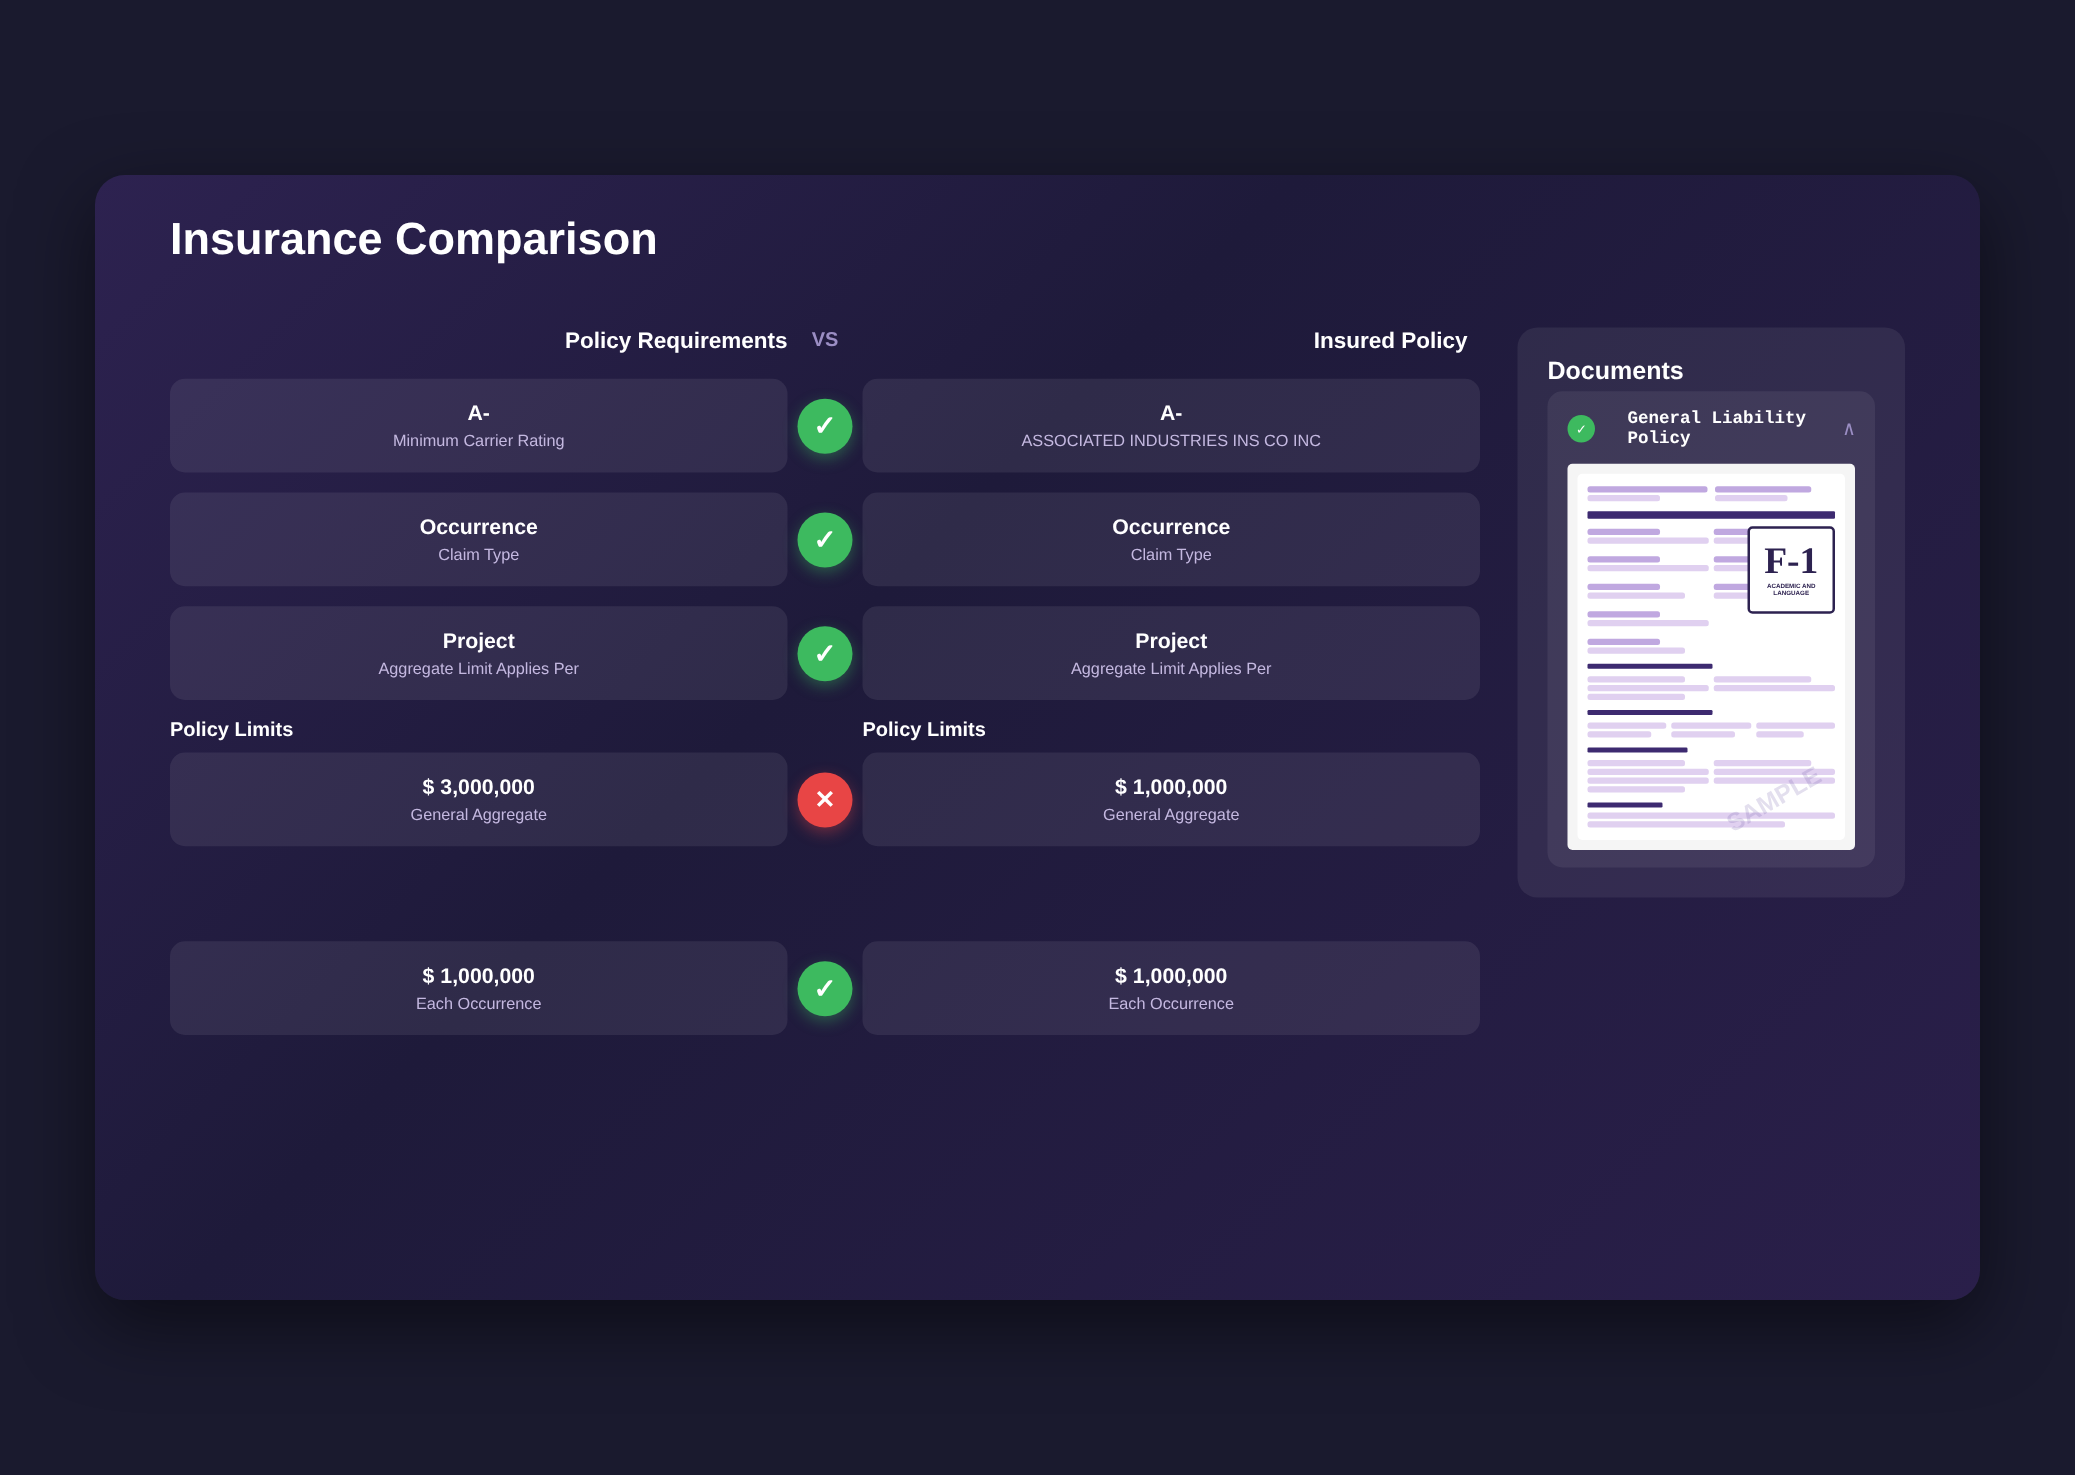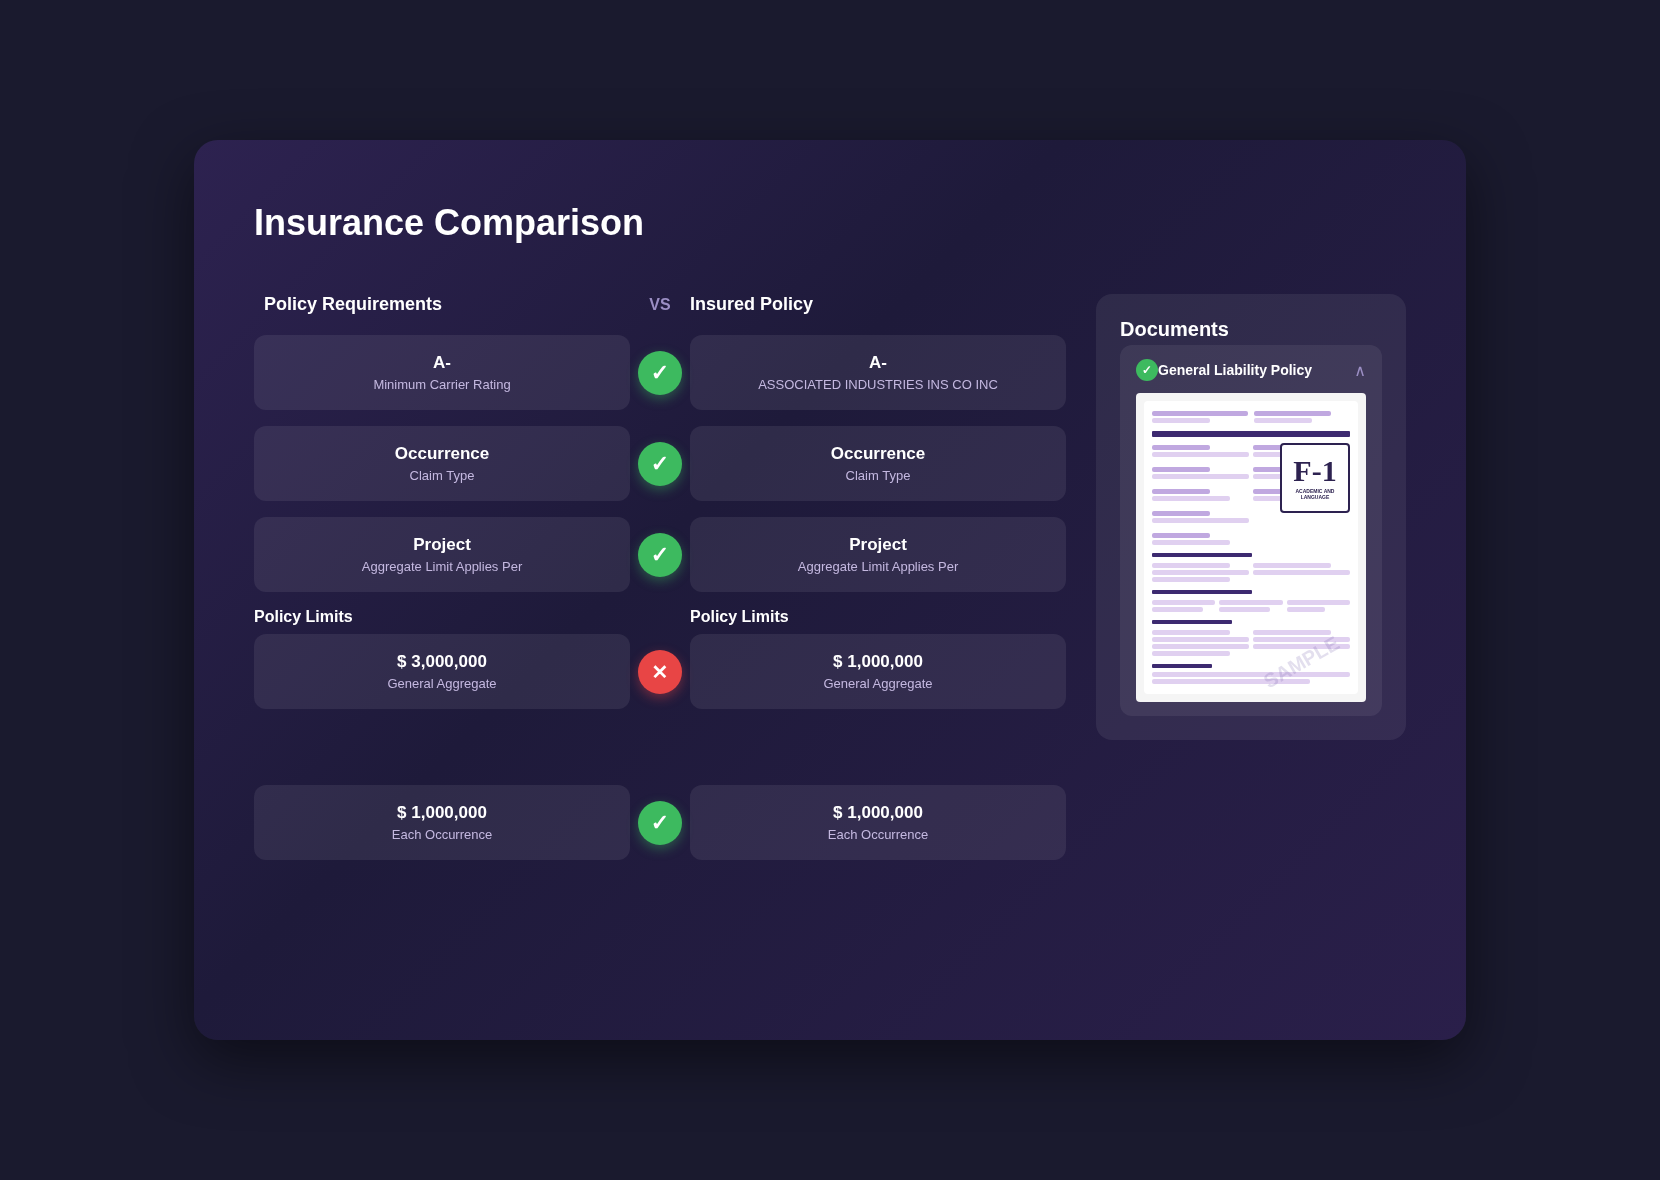--- a/index.html
+++ b/index.html
@@ -9,23 +9,23 @@
       display: flex;
       justify-content: center;
       align-items: center;
       min-height: 100vh;
       font-family: -apple-system, BlinkMacSystemFont, 'Segoe UI', sans-serif;
     }
 
     .outer-card {
       background: linear-gradient(135deg, #2d2250 0%, #1e1a3a 40%, #2a1f4a 100%);
       border-radius: 24px;
-      width: 1272px;
+      width: 1508px;
       min-height: 900px;
-      padding: 62px 60px;
+      padding: 30px 60px;
       box-shadow: 0 20px 60px rgba(0,0,0,0.5);
     }
 
     .page-title {
       font-size: 36px;
       font-weight: 800;
       color: #ffffff;
       margin-bottom: 50px;
     }
 
@@ -44,21 +44,21 @@
       grid-template-columns: 1fr 60px 1fr;
       align-items: center;
       margin-bottom: 20px;
       padding: 0 10px;
     }
 
     .col-header {
       font-size: 18px;
       font-weight: 700;
       color: #ffffff;
-      text-align: left;
+      text-align: right;
     }
 
     .vs-label {
       font-size: 16px;
       font-weight: 600;
       color: #9b8ec4;
       text-align: center;
     }
 
     .comparison-row {
@@ -168,22 +168,23 @@
 
     .document-item {
       background: rgba(255,255,255,0.07);
       border-radius: 12px;
       padding: 14px 16px;
     }
 
     .document-header {
       display: flex;
       align-items: center;
-      gap: 0;
+      gap: 26px;
       margin-bottom: 12px;
+      font-family: Liberation Mono, monospace;
     }
 
     .doc-check-icon {
       width: 22px;
       height: 22px;
       background: #3dba5f;
       border-radius: 50%;
       display: flex;
       align-items: center;
       justify-content: center;

